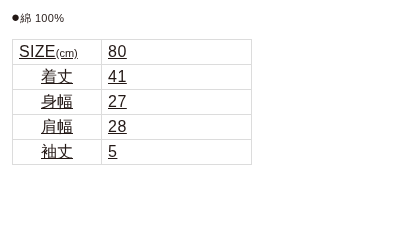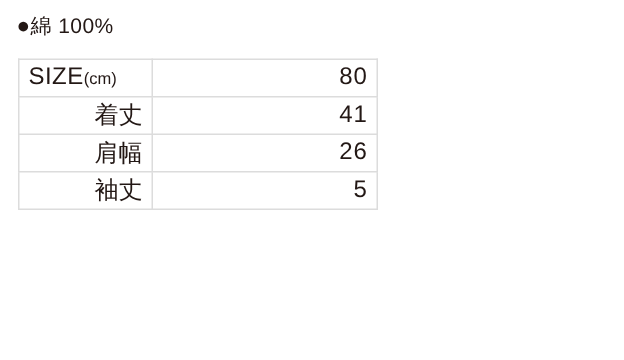--- a/index.html
+++ b/index.html
@@ -38,59 +38,60 @@
     color: #231815;
     letter-spacing: 0.2px;
   }
   .material-bullet {
     font-size: 15px;
     line-height: 20px;
     margin-right: 0px;
     color: #231815;
   }
   .material-text {
-    font-size: 14px;
+    font-size: 11px;
     letter-spacing: 0.3px;
   }
 
   
   .size-table {
     position: absolute;
     left: 12px;
     top: 39px;
     width: 239px;
     border-collapse: collapse;
     table-layout: fixed;
     background: #ffffff;
+    text-decoration: underline;
   }
   .size-table td {
     border: 1px solid #dcdcdc;
     height: 25px;
     padding: 0 6px;
     font-size: 16px;
     color: #231815;
     vertical-align: middle;
     box-sizing: border-box;
     overflow: hidden;
     white-space: nowrap;
   }
   .col-label {
     width: 89px;
   }
   .col-value {
     width: 150px;
-    text-align: right;
+    text-align: left;
     letter-spacing: 0.5px;
   }
   .label-left {
     text-align: left;
     padding-left: 9px;
   }
   .label-center {
-    text-align: right;
+    text-align: center;
     margin-top: 24px;
   }
   .unit {
     font-size: 11px;
     letter-spacing: 0;
   }
   .size-word {
     letter-spacing: 0.3px;
   }
 </style>
@@ -111,24 +112,28 @@
         <td class="col-label label-left"><span class="size-word">SIZE</span><span class="unit">(cm)</span></td>
         <td class="col-value">80</td>
       </tr>
 
 
       <tr>
         <td class="col-label label-center">着丈</td>
         <td class="col-value">41</td>
       </tr>
 
+      <tr>
+        <td class="col-label label-center">身幅</td>
+        <td class="col-value">27</td>
+      </tr>
 
       <tr>
         <td class="col-label label-center">肩幅</td>
-        <td class="col-value">26</td>
+        <td class="col-value">28</td>
       </tr>
 
       <tr>
         <td class="col-label label-center">袖丈</td>
         <td class="col-value">5</td>
       </tr>
 
     </tbody>
   </table>
 

